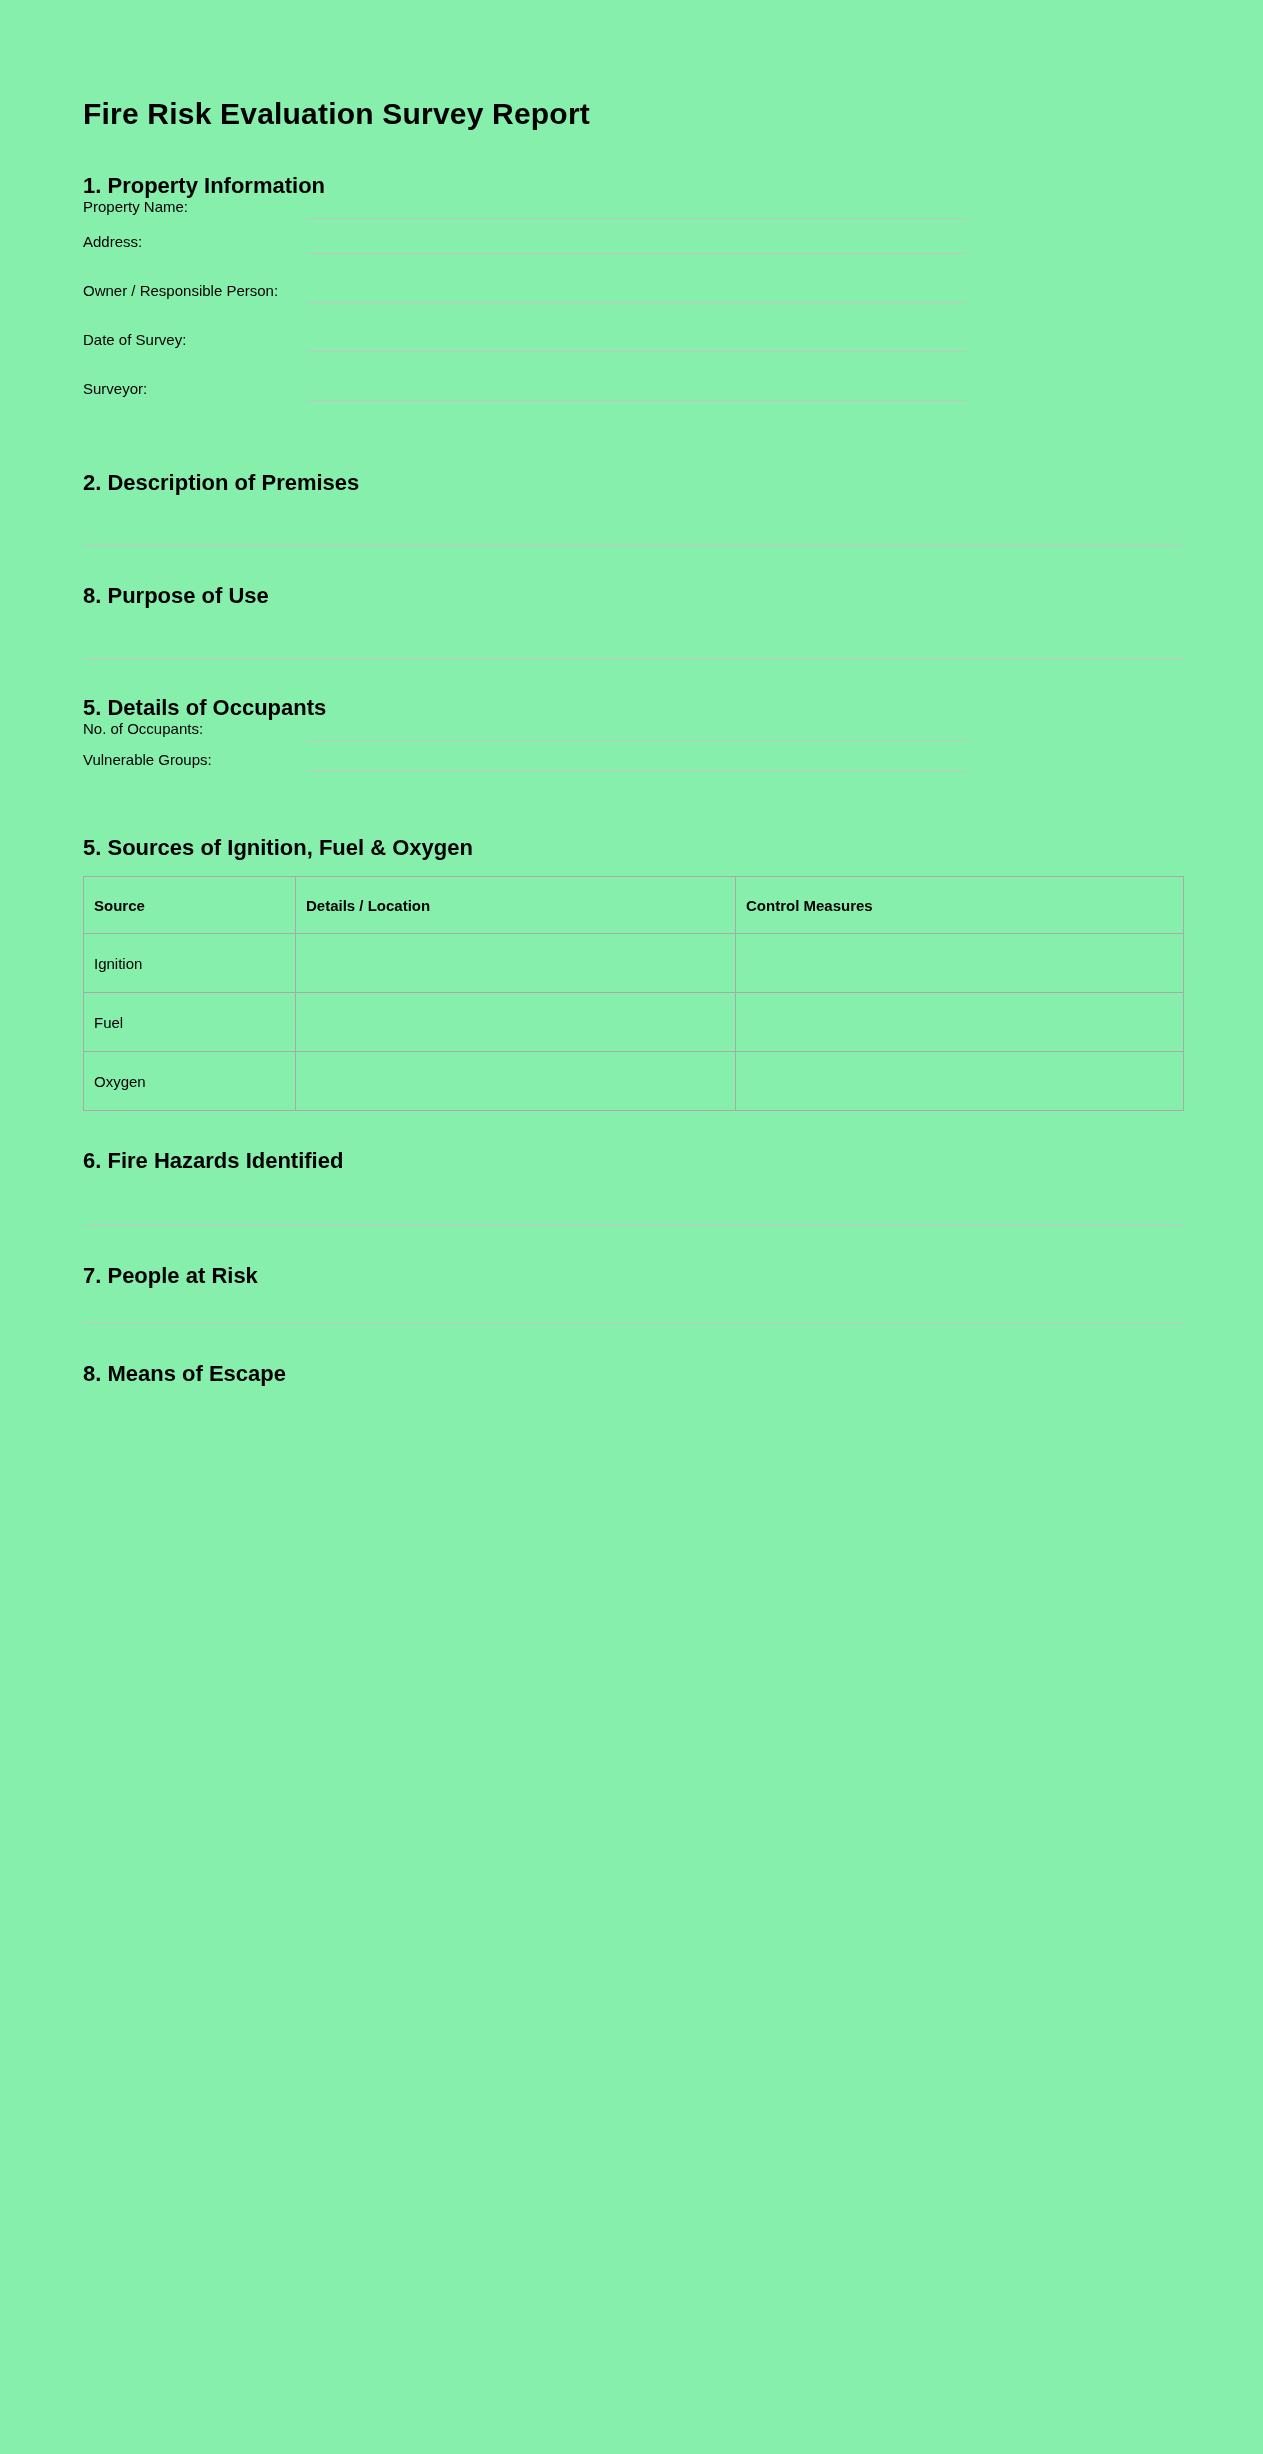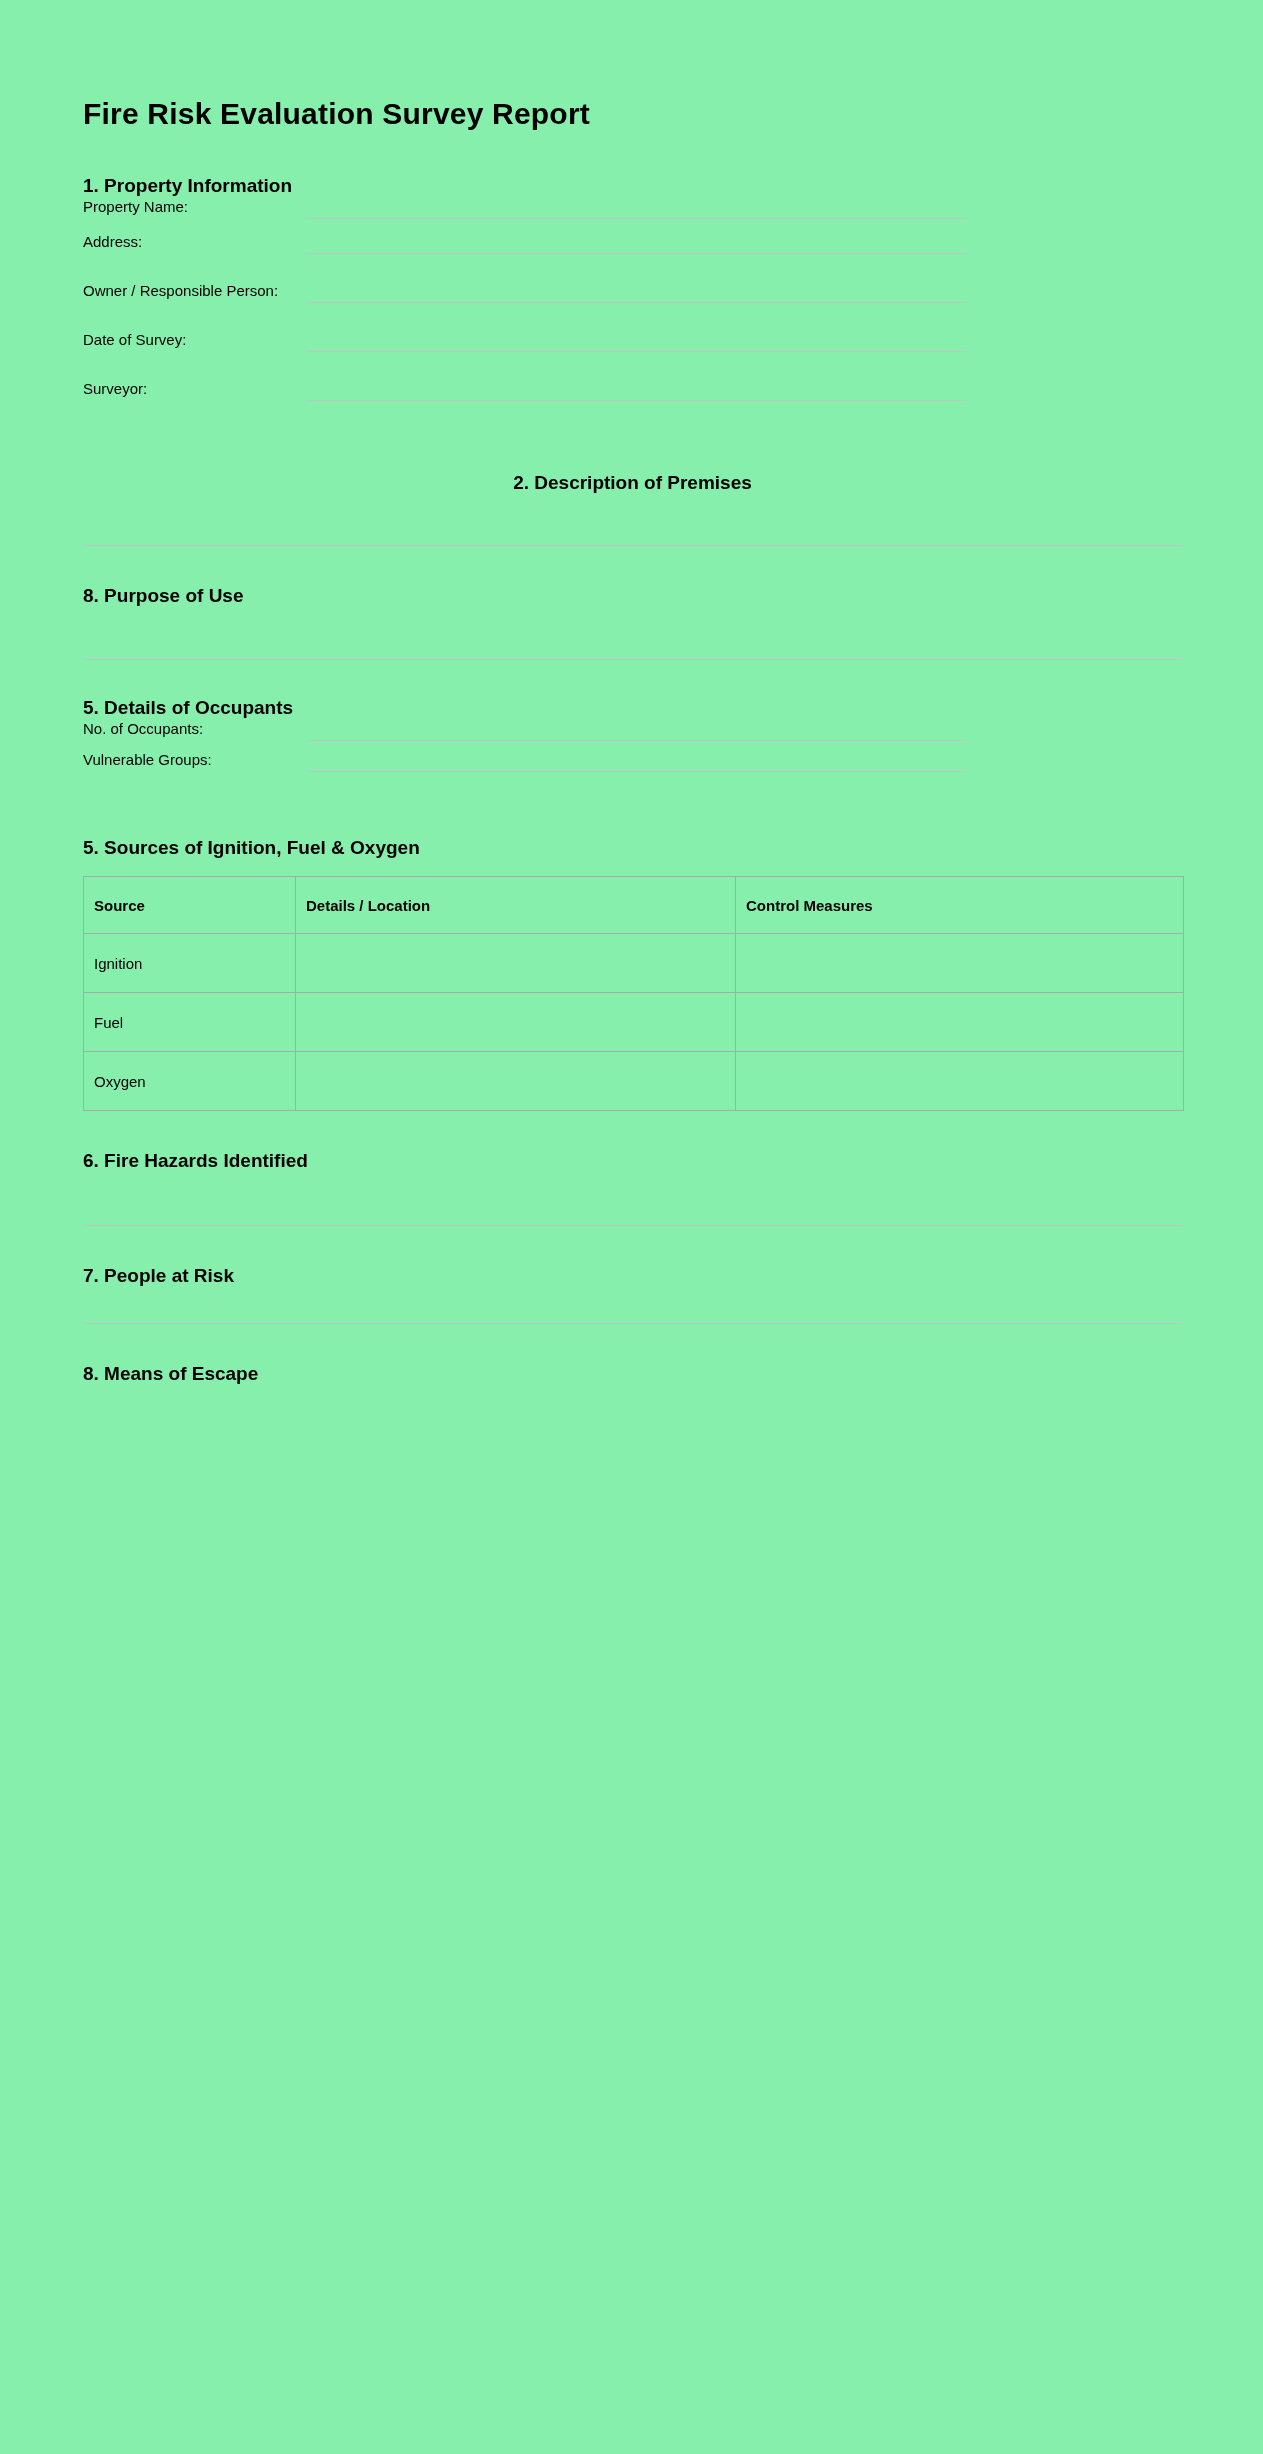--- a/index.html
+++ b/index.html
@@ -24,24 +24,24 @@
   }
   h1.doc-title {
     font-size: 30px;
     line-height: 36px;
     font-weight: bold;
     margin: 0 0 42px 0;
     letter-spacing: 0.2px;
   }
   .section { margin-top: 38px; }
   .section.first { margin-top: 0; }
-  .section.mt42 { margin-top: 42px; text-align: center; }
+  .section.mt42 { margin-top: 42px; }
   .section.mt36 { margin-top: 36px; }
   h3.section-heading {
-    font-size: 19px;
+    font-size: 22px;
     line-height: 24px;
     font-weight: bold;
     margin: 0;
   }
   
   .field-row {
     display: flex;
     height: 49px;
   }
   .field-row.short { height: 35px; }

